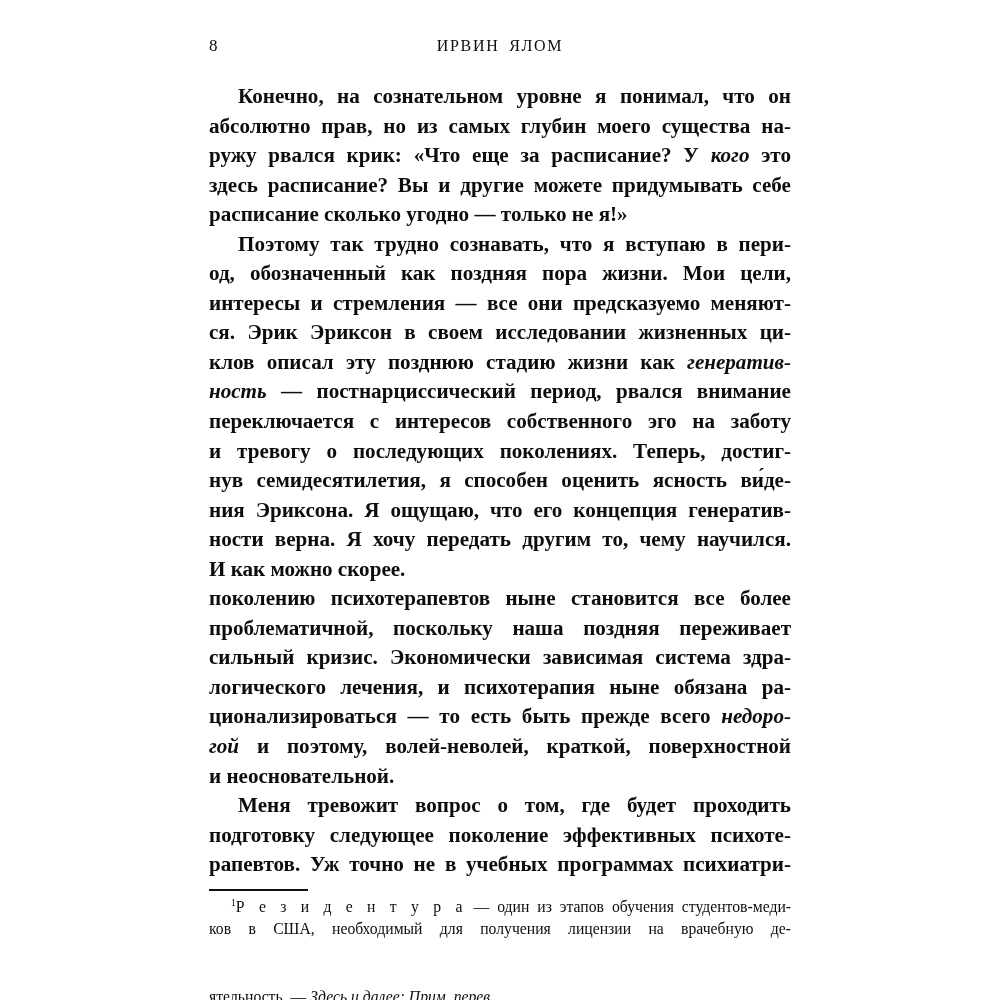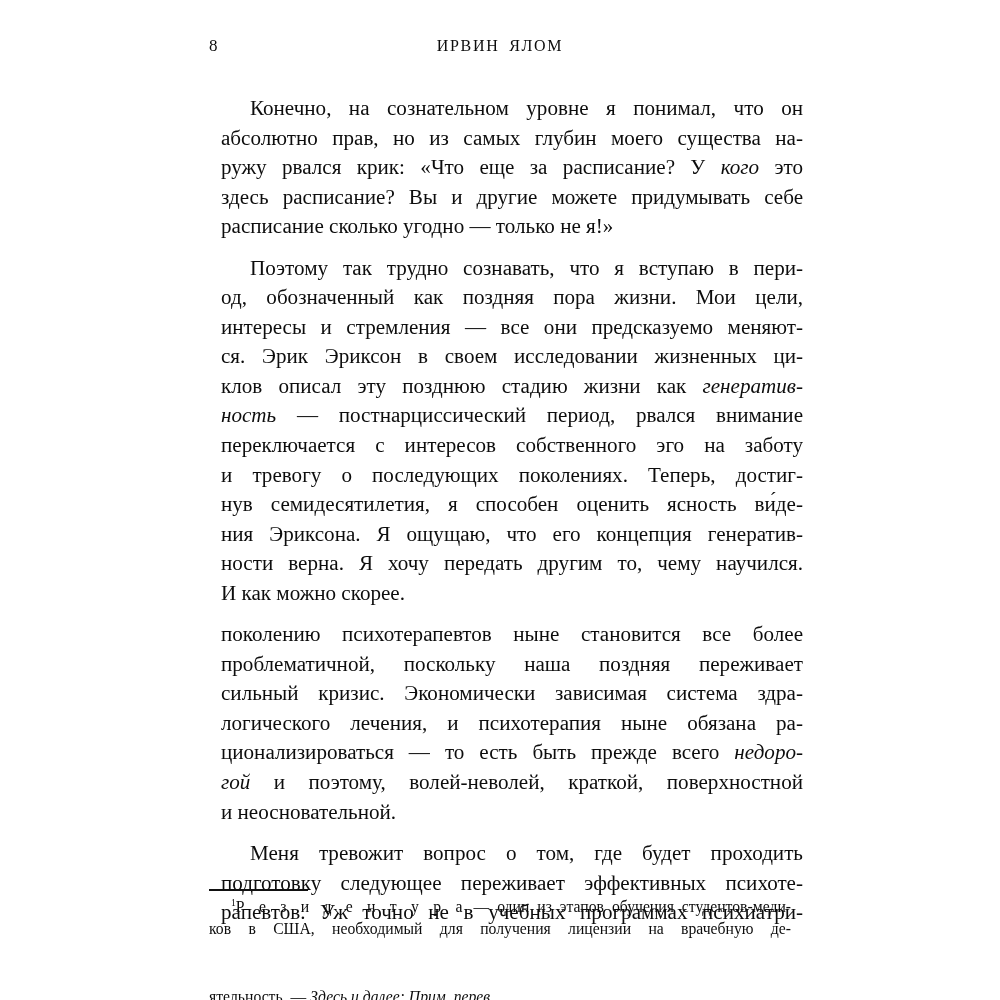--- a/index.html
+++ b/index.html
@@ -57,22 +57,23 @@
   #bodytext {
     position: absolute;
     left: 209px;
     top: 82px;
     width: 582px;
     font-size: 21.1px;
     line-height: 29.55px;
   }
 
   .para {
-    margin: 12px;
+    margin: 0;
     padding: 0;
+    font-weight: bold;
   }
 
   
   .ln {
     display: block;
     width: 582px;
     height: 29.55px;
     white-space: nowrap;
     overflow: visible;
   }
@@ -175,21 +176,21 @@
       <span class="ln just"><span>проблематичной, поскольку наша поздняя переживает</span></span>
       <span class="ln just"><span>сильный кризис. Экономически зависимая система здра-</span></span>
       <span class="ln just"><span>логического лечения, и психотерапия ныне обязана ра-</span></span>
       <span class="ln just"><span>ционализироваться — то есть быть прежде всего </span><span class="it">недоро-</span></span>
       <span class="ln just"><span class="it">гой</span><span> и поэтому, волей-неволей, краткой, поверхностной</span></span>
       <span class="ln last"><span>и неосновательной.</span></span>
     </div>
 
     <div class="para">
       <span class="ln just ind"><span>Меня тревожит вопрос о том, где будет проходить</span></span>
-      <span class="ln just"><span>подготовку следующее переживает эффективных психоте-</span></span>
+      <span class="ln just"><span>подготовку следующее поколение эффективных психоте-</span></span>
       <span class="ln just"><span>рапевтов. Уж точно не в учебных программах психиатри-</span></span>
     </div>
 
   </div>
 
   <div id="footnote-rule"></div>
 
   <div id="footnote">
     <span class="fln find"><sup class="fnmark">1</sup><span class="spaced">Р е з и д е н т у р а</span><span> — один из этапов обучения студентов-меди-</span></span>
     <span class="fln"><span>ков в США, необходимый для получения лицензии на врачебную де-</span></span>

